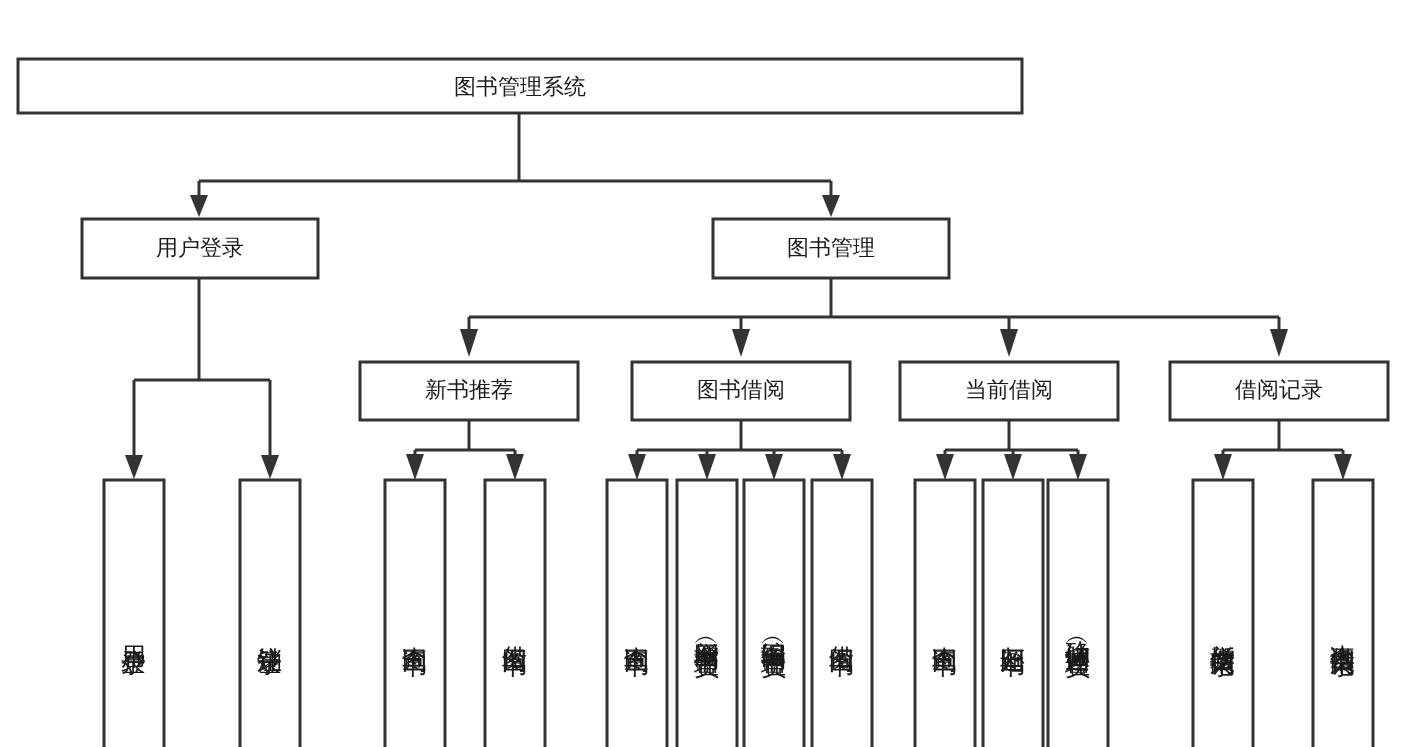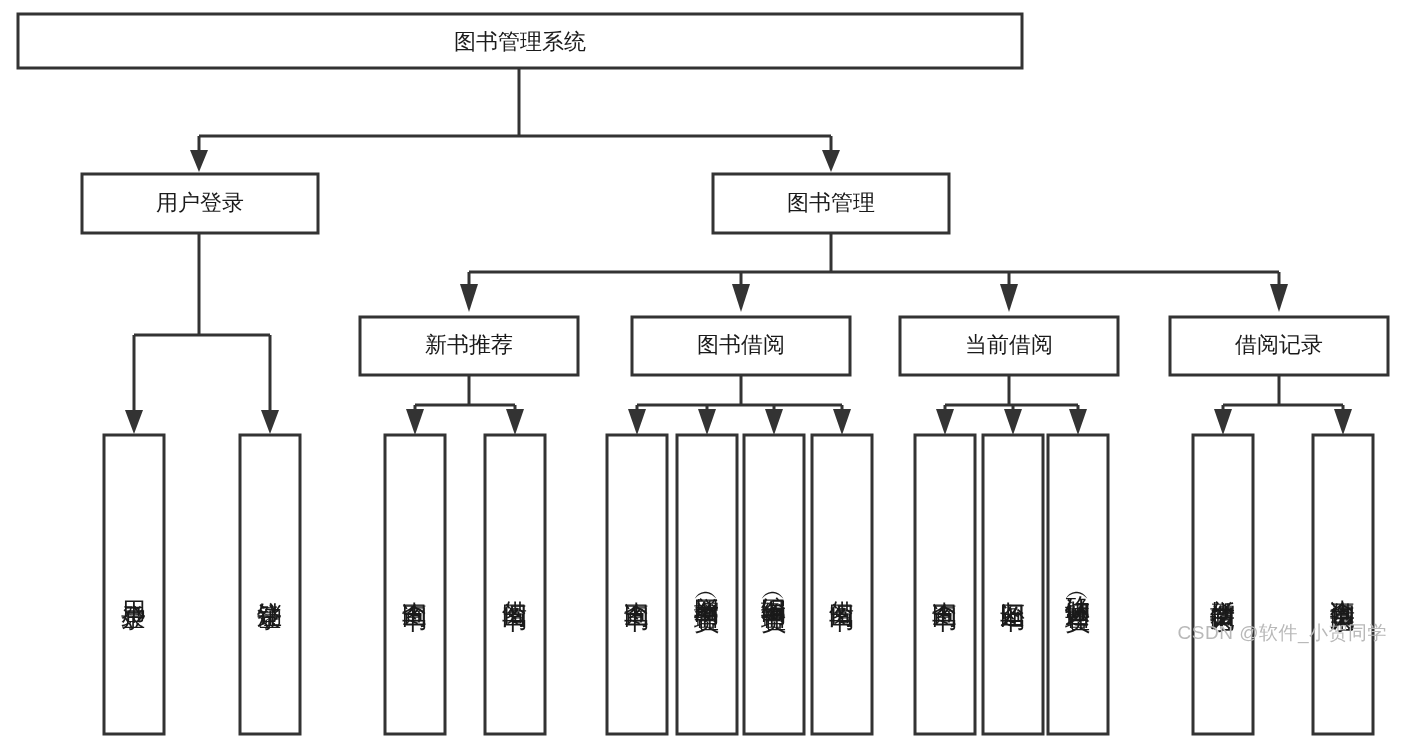--- a/index.html
+++ b/index.html
@@ -12,20 +12,21 @@
     height: 747px;
     position: relative;
     overflow: hidden;
     font-family: "Liberation Sans", "DejaVu Sans", sans-serif;
   }
   #diagram-root {
     position: absolute;
     inset: 0;
     width: 1405px;
     height: 652px;
+    margin-top: 45px;
   }
   svg#flow {
     display: block;
     width: 1405px;
     height: 747px;
   }
   .node-box {
     fill: #ffffff;
     stroke: #333333;
     stroke-width: 3;
@@ -236,14 +237,13 @@
       <rect class="node-box" x="1193" y="435" width="60" height="299"></rect>
       <text class="node-label-v" x="1223" y="585">新增借阅记录</text>
     </g>
     <g>
       <rect class="node-box" x="1313" y="435" width="60" height="299"></rect>
       <text class="node-label-v" x="1343" y="585">查询借阅记录</text>
     </g>
 
   </svg>
 
-  <div class="watermark">CSDN @软件_小贺同学</div>
 </div>
 
 </body></html>

